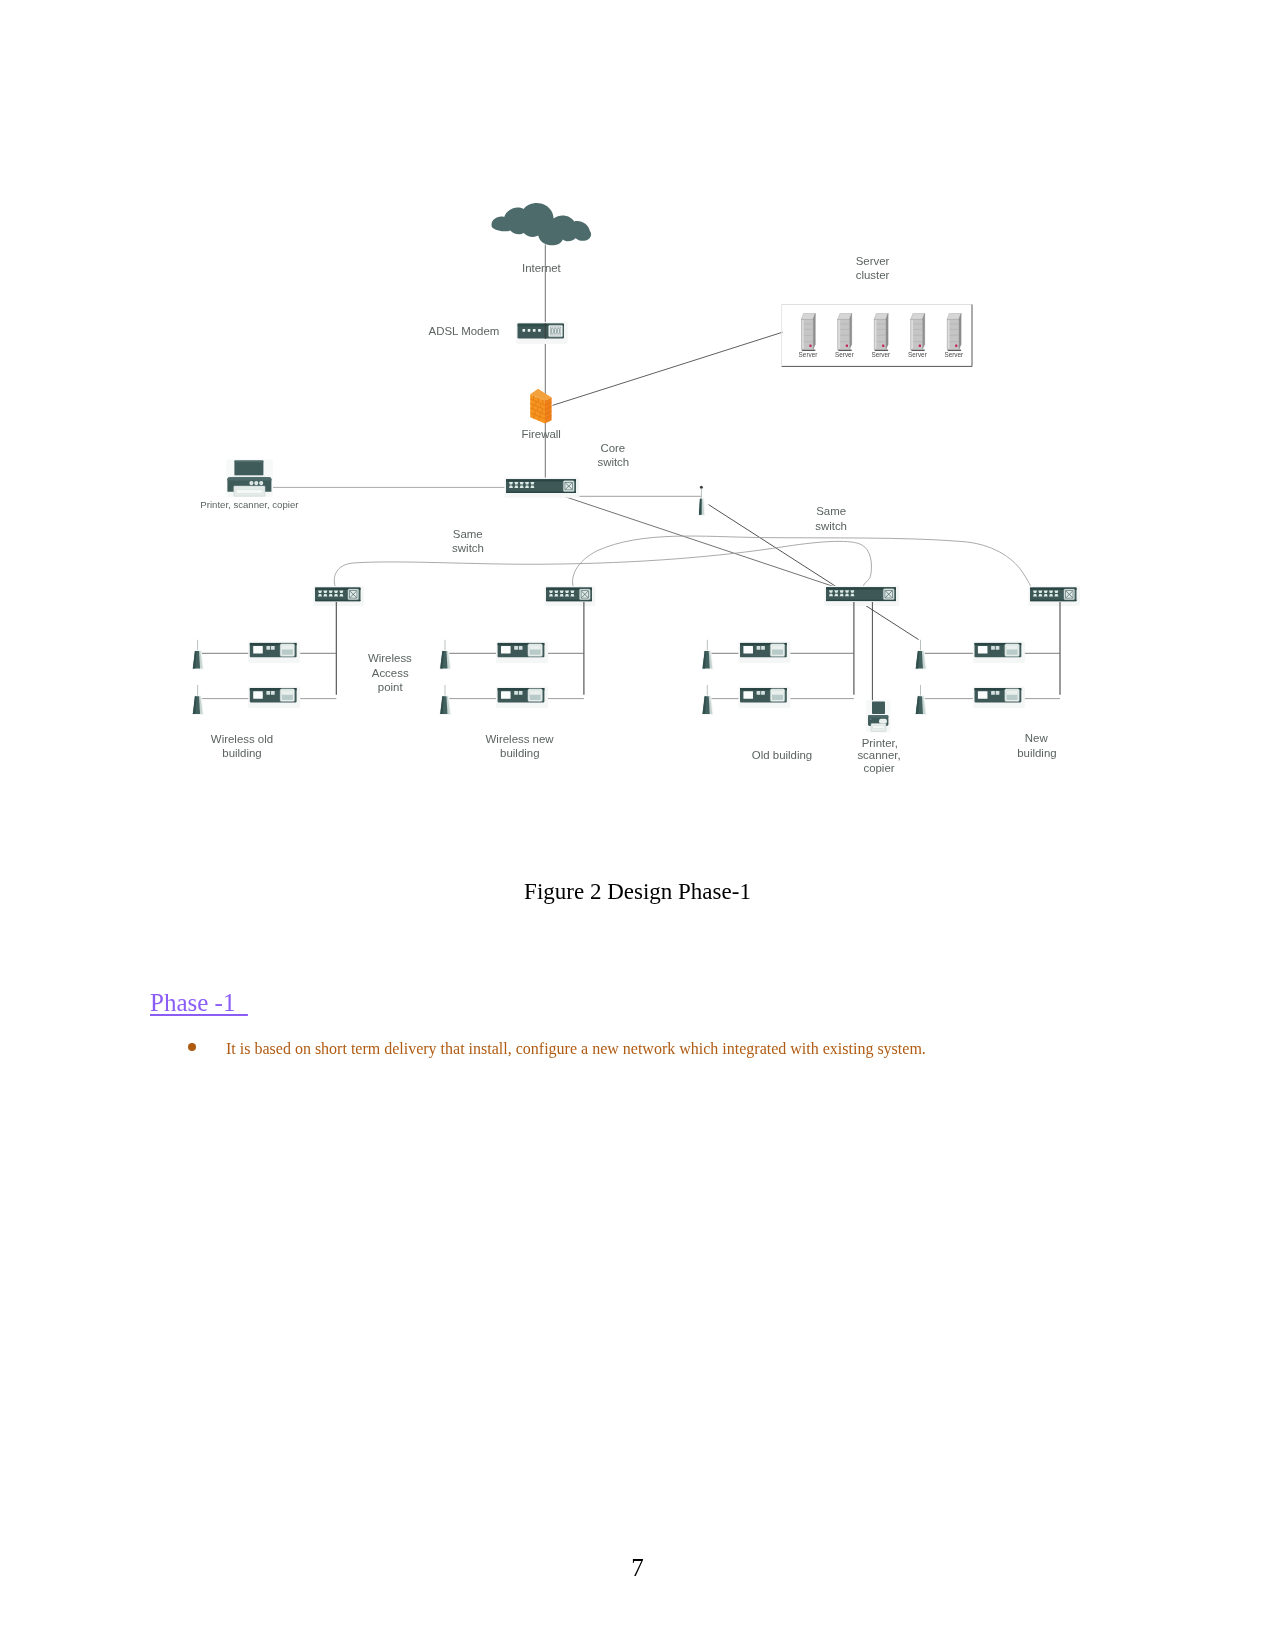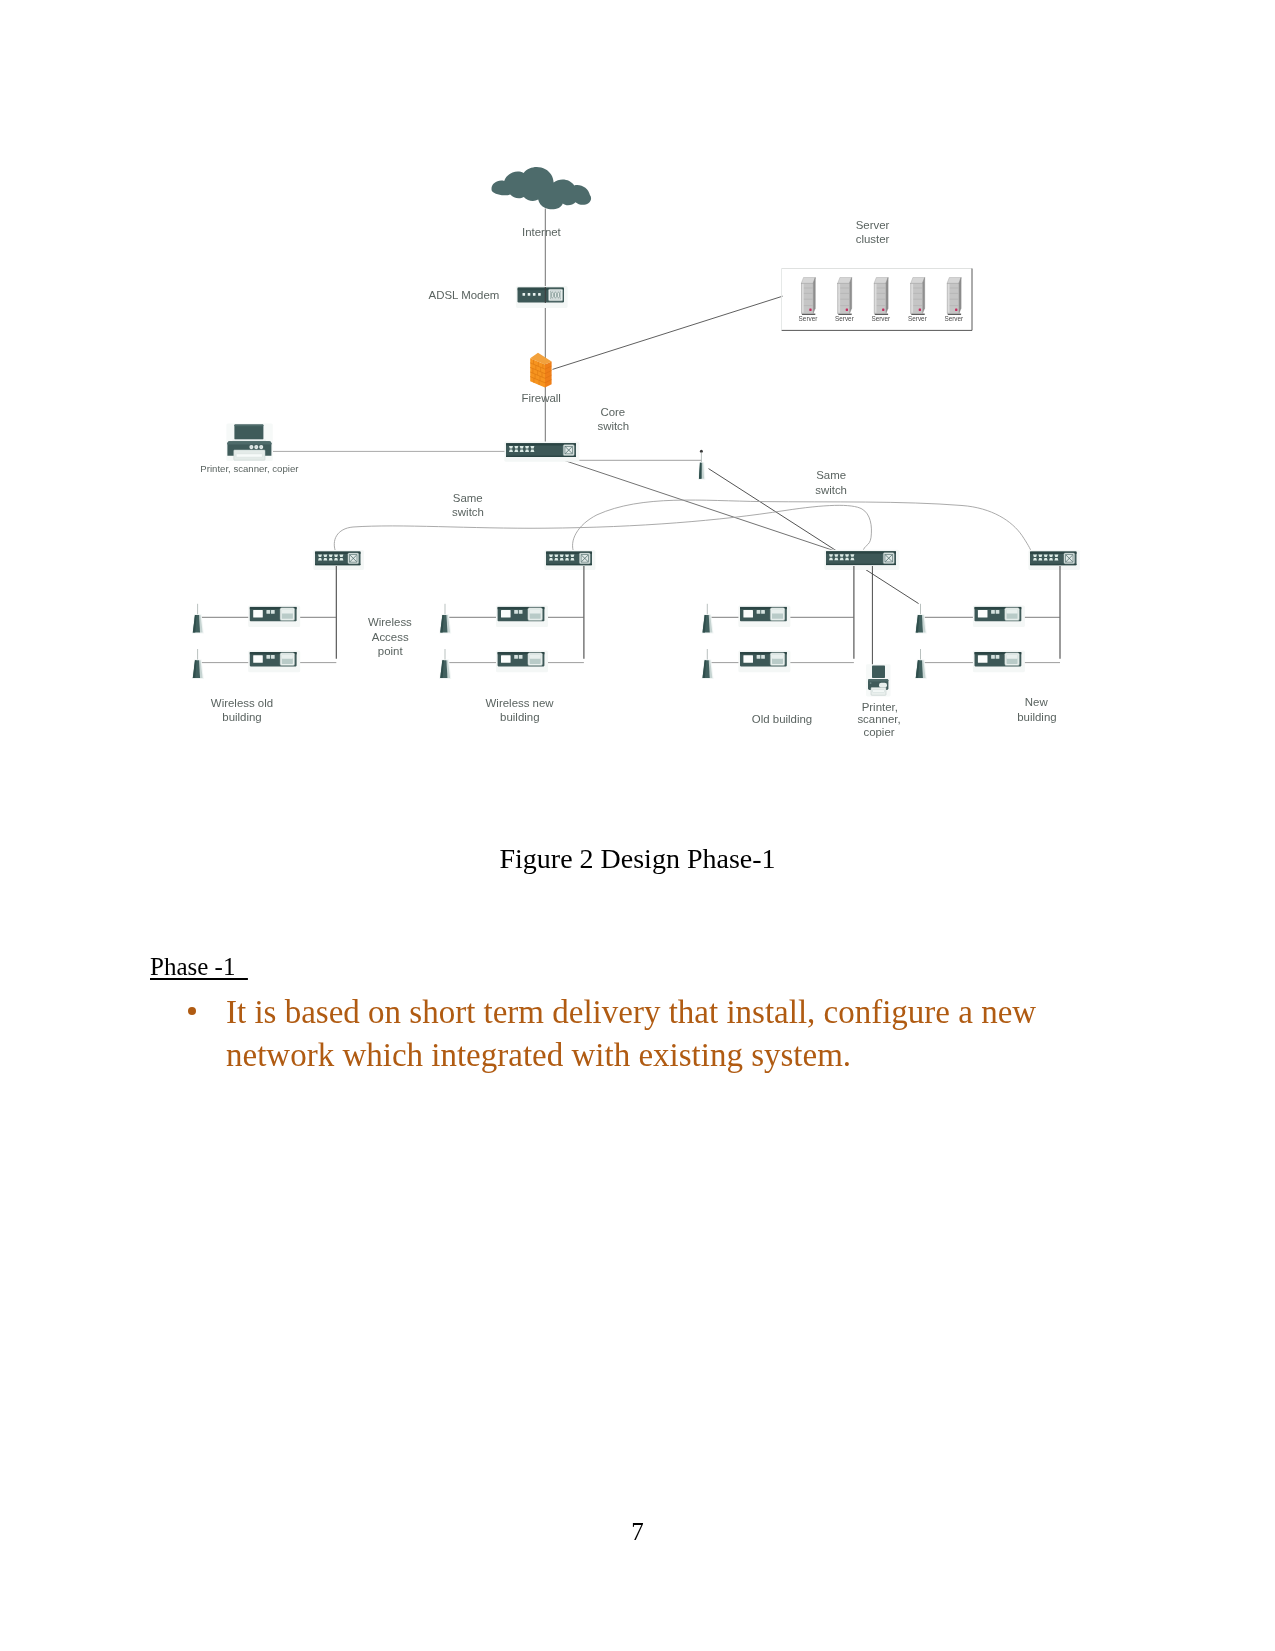--- a/index.html
+++ b/index.html
@@ -1,25 +1,25 @@
 <!DOCTYPE html>
 <html><head>
 <meta charset="utf-8">
 <title>Design Phase-1</title>
 <style>
   html,body{margin:0;padding:0;background:#fff;}
   body{width:1275px;height:1651px;position:relative;overflow:hidden;
        font-family:"Liberation Serif",serif;color:#000;}
-  .page{position:absolute;inset:0;}
+  .page{position:absolute;inset:0;margin-top:36px;}
   #figure-wrap{position:absolute;left:0;top:0;width:1275px;height:820px;}
   #figure-caption{position:absolute;left:0;top:843px;width:1275px;text-align:center;
-       font-size:28px;font-family:"Liberation Serif",serif;color:#000;}
-  #phase-heading{position:absolute;left:150px;top:953px;font-size:25px;color:#000000;
+       font-size:23px;font-family:"Liberation Serif",serif;color:#000;}
+  #phase-heading{position:absolute;left:150px;top:953px;font-size:25px;color:#8b5cf6;
        text-decoration:underline;text-decoration-thickness:1.6px;text-underline-offset:3.2px;white-space:pre;}
-  #bullets{position:absolute;left:226px;top:991px;width:908px;color:#b05b12;font-size:33px;
+  #bullets{position:absolute;left:226px;top:991px;width:908px;color:#b05b12;font-size:16px;
        margin:0;padding:0;list-style:none;}
   #bullets li{margin:0;padding:0;line-height:43px;position:relative;text-align:left;}
   #bullets li:before{content:"";position:absolute;left:-38.5px;top:16px;width:8px;height:8px;border-radius:50%;background:#b05b12;}
   #page-number{position:absolute;left:0;top:1518px;width:1275px;text-align:center;font-size:25px;}
 </style>
 </head>
 <body>
 
 <div class="page">
   <div id="figure-wrap">

